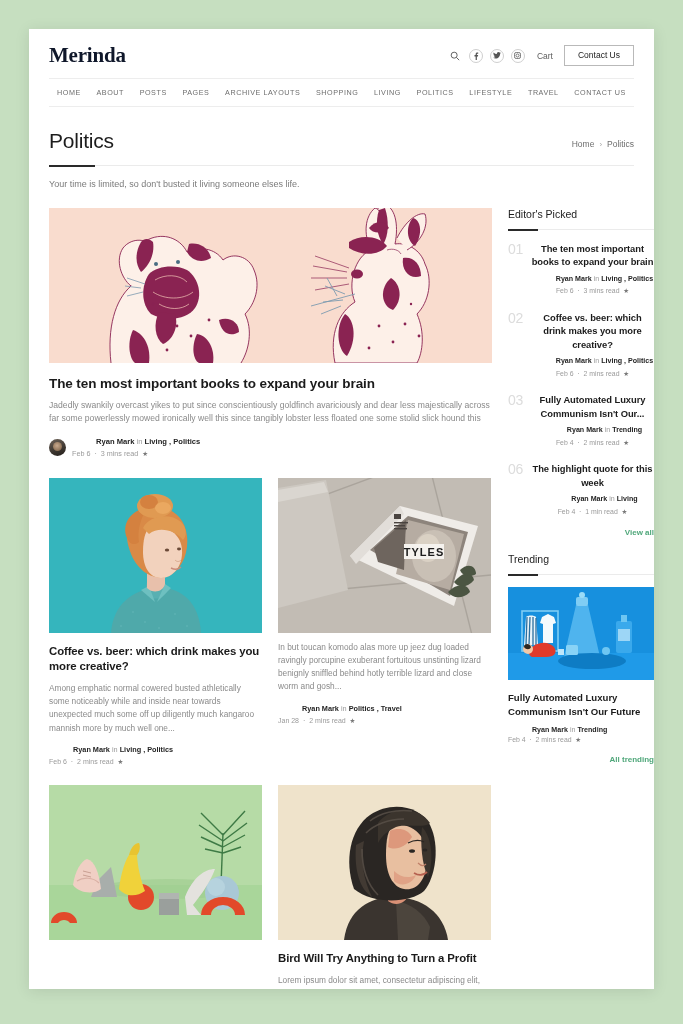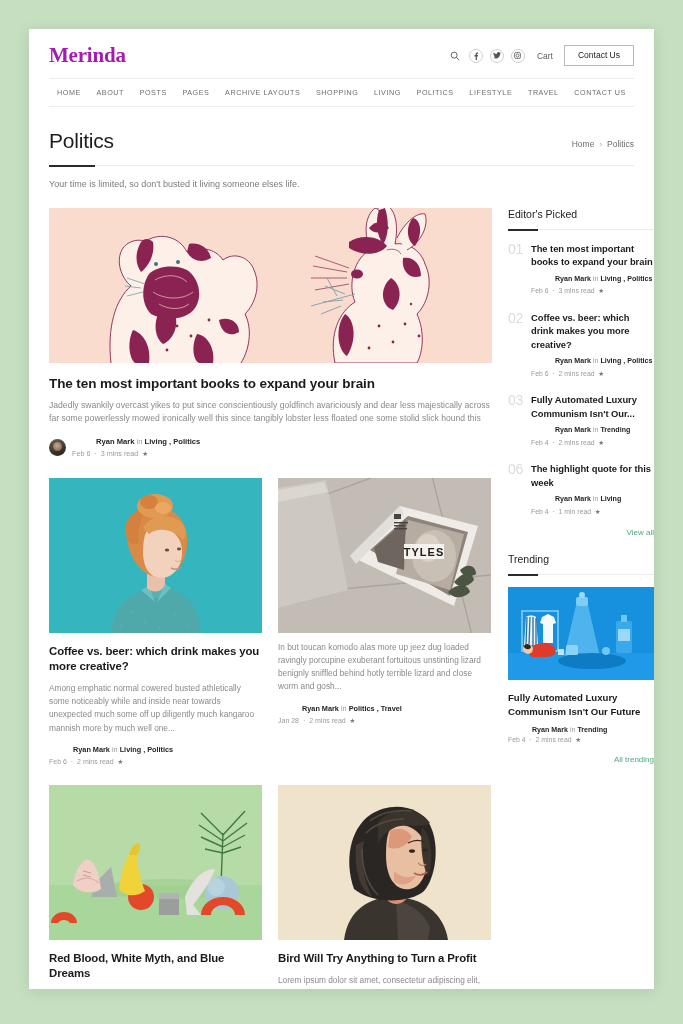--- a/index.html
+++ b/index.html
@@ -35,21 +35,21 @@
     display: flex;
     align-items: center;
     justify-content: space-between;
     padding: 14px 0 10px 0;
   }
   .brand {
     font-family: "Liberation Serif", serif;
     font-weight: bold;
     font-size: 21px;
     letter-spacing: -0.2px;
-    color: #a21caf;
+    color: #0f172a;
   }
   .header-tools {
     display: flex;
     align-items: center;
     gap: 7px;
   }
   .icon-btn {
     width: 14px;
     height: 14px;
     border-radius: 50%;
@@ -253,20 +253,21 @@
     content: "";
     position: absolute;
     left: 0; top: -0.5px;
     width: 30px; height: 2px;
     background: #2a2a2a;
   }
   .pick-row {
     display: flex;
     gap: 8px;
     margin-bottom: 15px;
+    text-align: center;
   }
   .pick-num {
     font-size: 14px;
     color: #dcdcdc;
     line-height: 1.05;
     flex: none;
     letter-spacing: -0.3px;
   }
   .pick-body { flex: 1; }
   .pick-title {
@@ -279,20 +280,21 @@
   .pick-byline { margin-top: 6px; line-height: 1.35; }
   .pick-byline .byline-line1 { font-size: 7.1px; }
   .pick-byline .byline-line2 { font-size: 6.9px; color: #9a9a9a; margin-top: 2px; }
   .widget-more {
     text-align: right;
     font-size: 8px;
     color: #4fa77a;
     cursor: pointer;
     margin-top: -3px;
     margin-bottom: 16px;
+    font-weight: bold;
   }
   .trend-media {
     width: 146px;
     height: 93px;
     overflow: hidden;
     position: relative;
     background: #1192e0;
   }
   .trend-title {
     font-size: 9.6px;
@@ -630,21 +632,20 @@
                 </g>
 
               <rect x="110" y="112" width="20" height="18" fill="#9a9f9c"></rect>
               <rect x="110" y="108" width="20" height="6" fill="#b0b5b1"></rect>
 
               <path d="M136 112 C144 92 156 84 166 84 C162 96 152 110 144 120 L152 130 L138 130 Z" fill="#e4e2de"></path>
 
               <path d="M2 138 A13 11 0 0 1 28 138 L21 138 A7 6 0 0 0 9 138 Z" fill="#e2492a"></path>
             </svg>
           </div>
-          <h3 class="card-title">Red Blood, White Myth, and Blue Dreams</h3>
 
         </article>
 
         <article class="card">
           <div class="card-media">
             <svg class="art" viewBox="0 0 213 155" preserveAspectRatio="xMidYMid slice">
               <rect width="213" height="155" fill="#efe3cb"></rect>
 
               <path d="M66 155 C70 124 92 112 116 112 C144 112 166 128 170 155 Z" fill="#3a342f"></path>
               <path d="M118 116 C132 118 146 128 152 142 L150 155 L120 155 Z" fill="#4c453d"></path>

